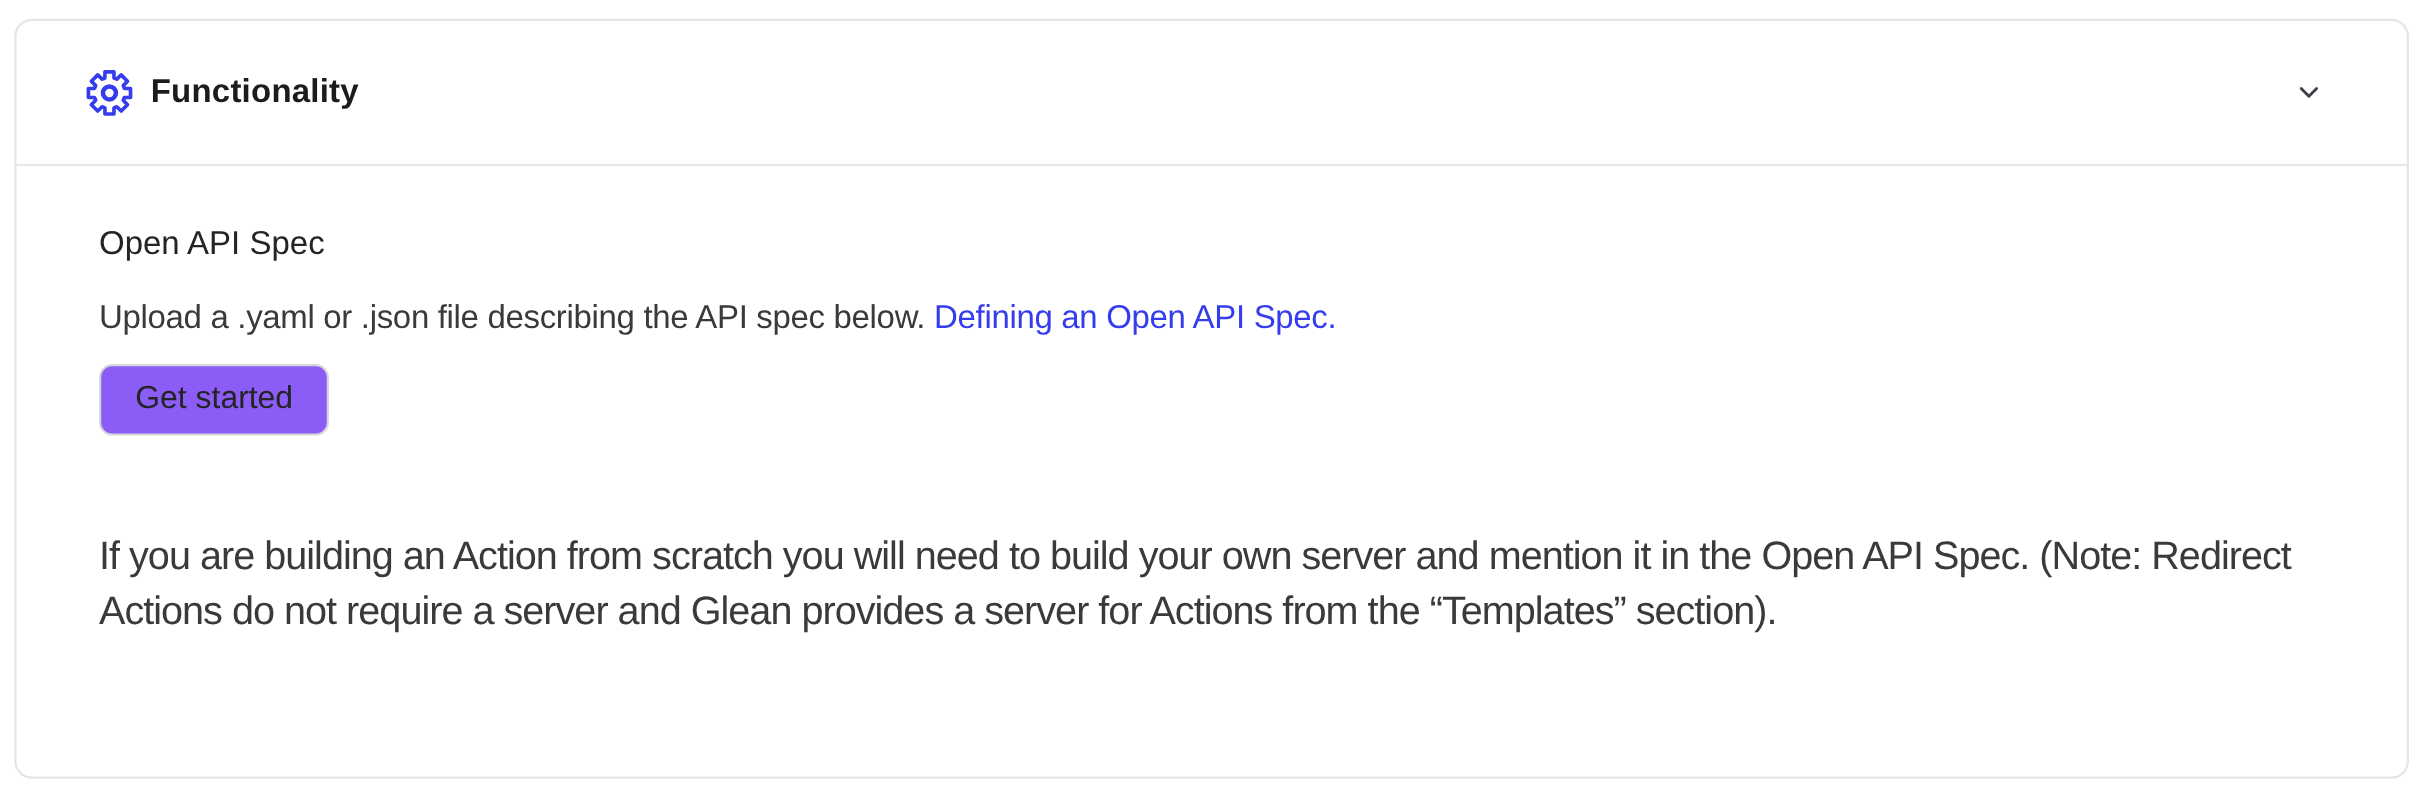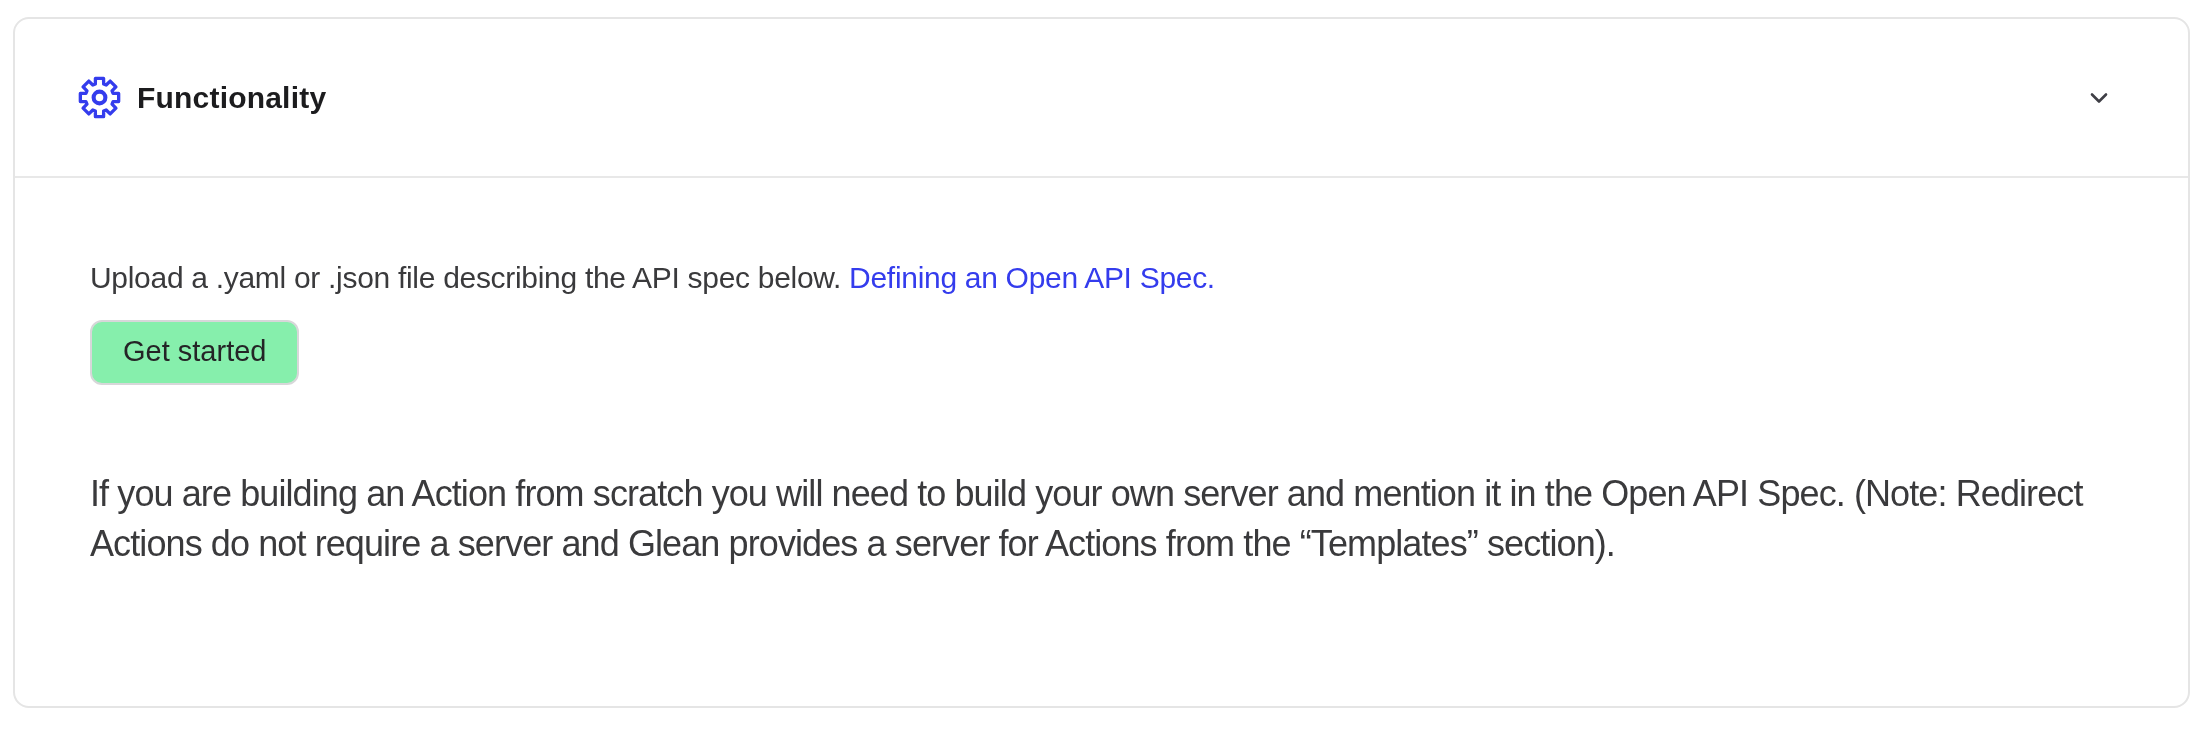--- a/index.html
+++ b/index.html
@@ -16,21 +16,21 @@
     top: 17px;
     width: 2177px;
     height: 691px;
     background: #ffffff;
     border: 2px solid #e5e5e5;
     border-radius: 16px;
   }
   .card-header {
     display: flex;
     align-items: center;
-    height: 159px;
+    height: 132px;
     padding: 0 72px 0 60px;
     border-bottom: 2px solid #e8e8e8;
     cursor: pointer;
   }
   .gear-wrap {
     width: 48px;
     height: 48px;
     flex: 0 0 auto;
     display: flex;
     align-items: center;
@@ -75,21 +75,21 @@
     cursor: pointer;
   }
   .btn-secondary {
     display: inline-block;
     margin-top: 20px;
     padding: 13px 31px 15px 31px;
     font-family: "Liberation Sans", sans-serif;
     font-size: 29px;
     font-weight: 500;
     color: #242426;
-    background: #86efac;
+    background: #8b5cf6;
     border: 2px solid #d7d7d9;
     border-radius: 12px;
     cursor: pointer;
   }
   .server-section {
     margin-top: 84px;
   }
   .label-row {
     display: flex;
     align-items: center;
@@ -128,20 +128,21 @@
     <span class="chevron-wrap">
       <svg width="32" height="32" viewBox="0 0 32 32" fill="none">
         <polyline points="9,12.5 16,19.5 23,12.5" stroke="#3f3f46" stroke-width="2.6" stroke-linecap="round" stroke-linejoin="round"></polyline>
       </svg>
     </span>
   </div>
 
   <div class="card-content">
 
     <div class="field-section">
+      <div class="field-label">Open API Spec</div>
       <div class="field-desc">
         <span>Upload a .yaml or .json file describing the API spec below.</span>
         <a class="inline-link">Defining an Open API Spec.</a>
       </div>
       <button class="btn-secondary">Get started</button>
     </div>
 
     <div class="server-section">
       <div class="para">If you are building an Action from scratch you will need to build your own server and mention it in the Open API Spec. (Note: Redirect Actions do not require a server and Glean provides a server for Actions from the “Templates” section).</div>
     </div>

